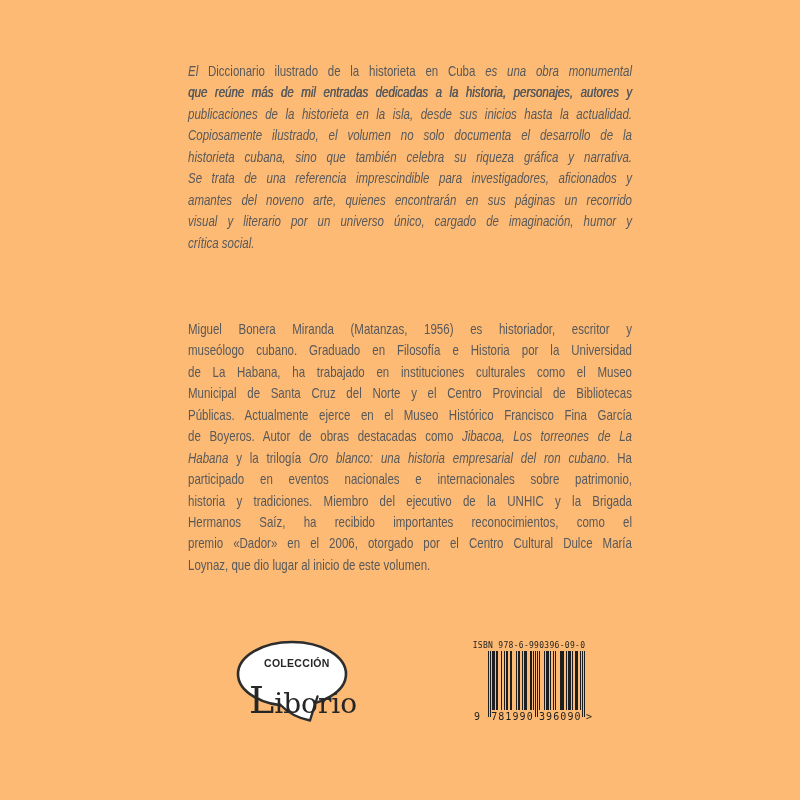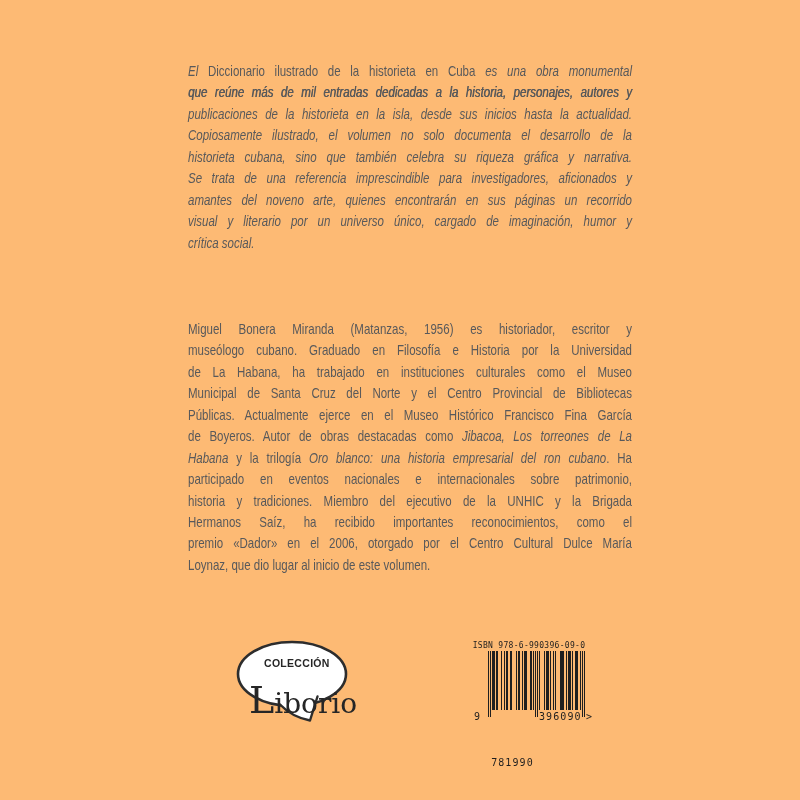--- a/index.html
+++ b/index.html
@@ -32,21 +32,21 @@
   .isbn-label{position:absolute;left:2px;top:1px;width:114px;text-align:center;
         font-family:"DejaVu Sans Mono",monospace;font-size:8px;letter-spacing:0.3px;
         color:#1e1e1e;white-space:nowrap;}
   .bars{position:absolute;left:18px;top:11px;width:97px;height:66px;}
   .bar{position:absolute;top:0;height:59px;background:#1f1f1f;}
   .bar.tall{height:66px;}
   .digits{position:absolute;left:0;top:71px;width:130px;height:12px;
         font-family:"DejaVu Sans Mono",monospace;font-size:10px;color:#1e1e1e;}
   .digits span{position:absolute;top:0;}
   .d-left{left:4px;}
-  .d-g1{left:21px;width:43px;text-align:center;letter-spacing:1.1px;margin-top:46px;}
+  .d-g1{left:21px;width:43px;text-align:center;letter-spacing:1.1px;}
   .d-g2{left:69px;width:43px;text-align:left;letter-spacing:1.1px;}
   .d-right{left:116px;}
 </style>
 </head>
 <body>
 
 <div class="cover">
 
   <div class="para synopsis">
       <div class="line"><span class="seg-default">El </span><span class="seg-roman">Diccionario ilustrado de la historieta en Cuba</span><span class="seg-default"> es una obra monumental</span></div>

